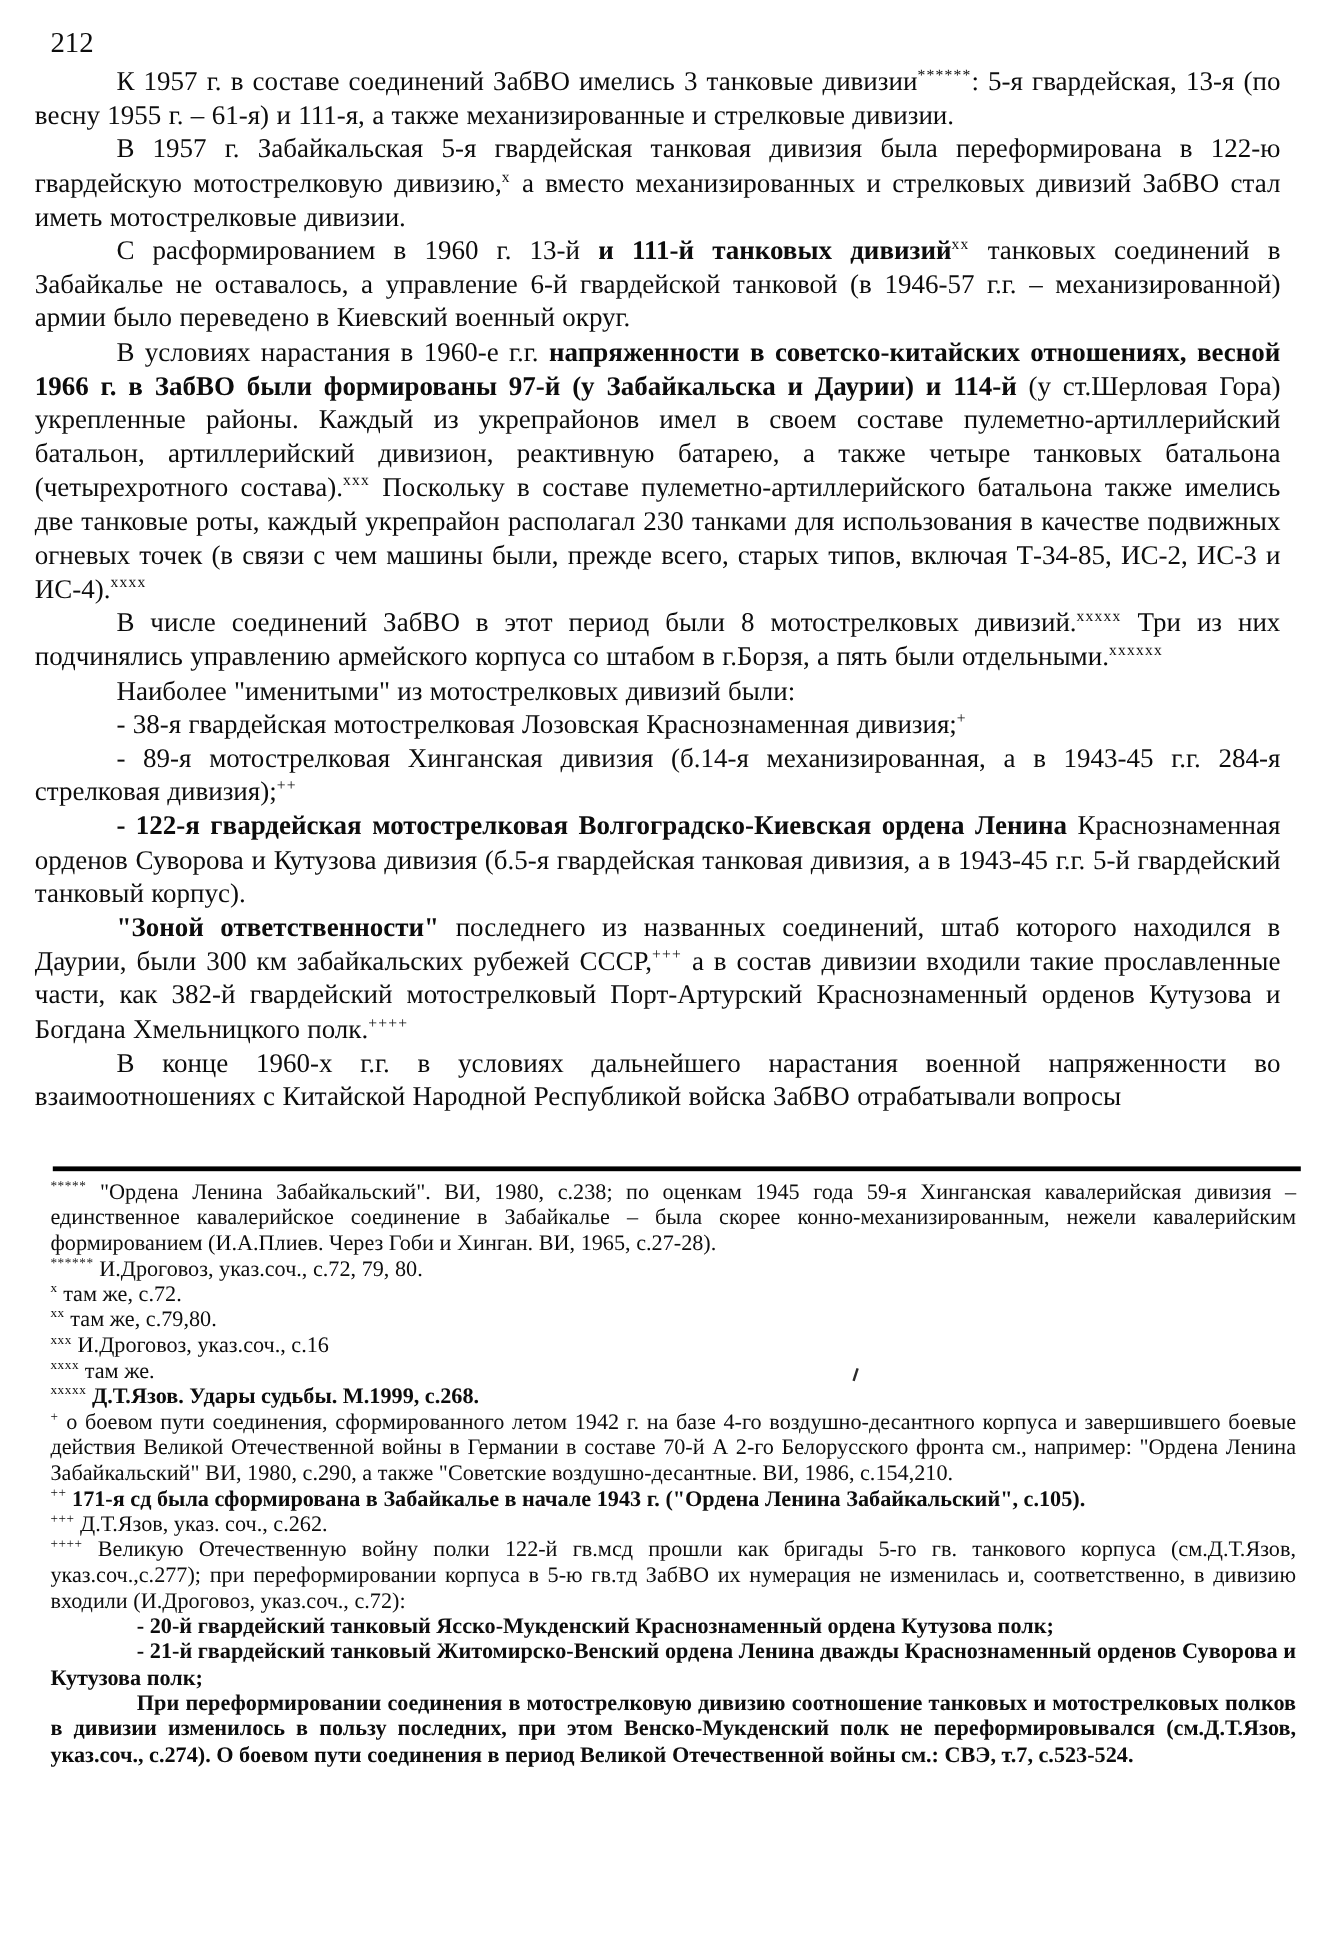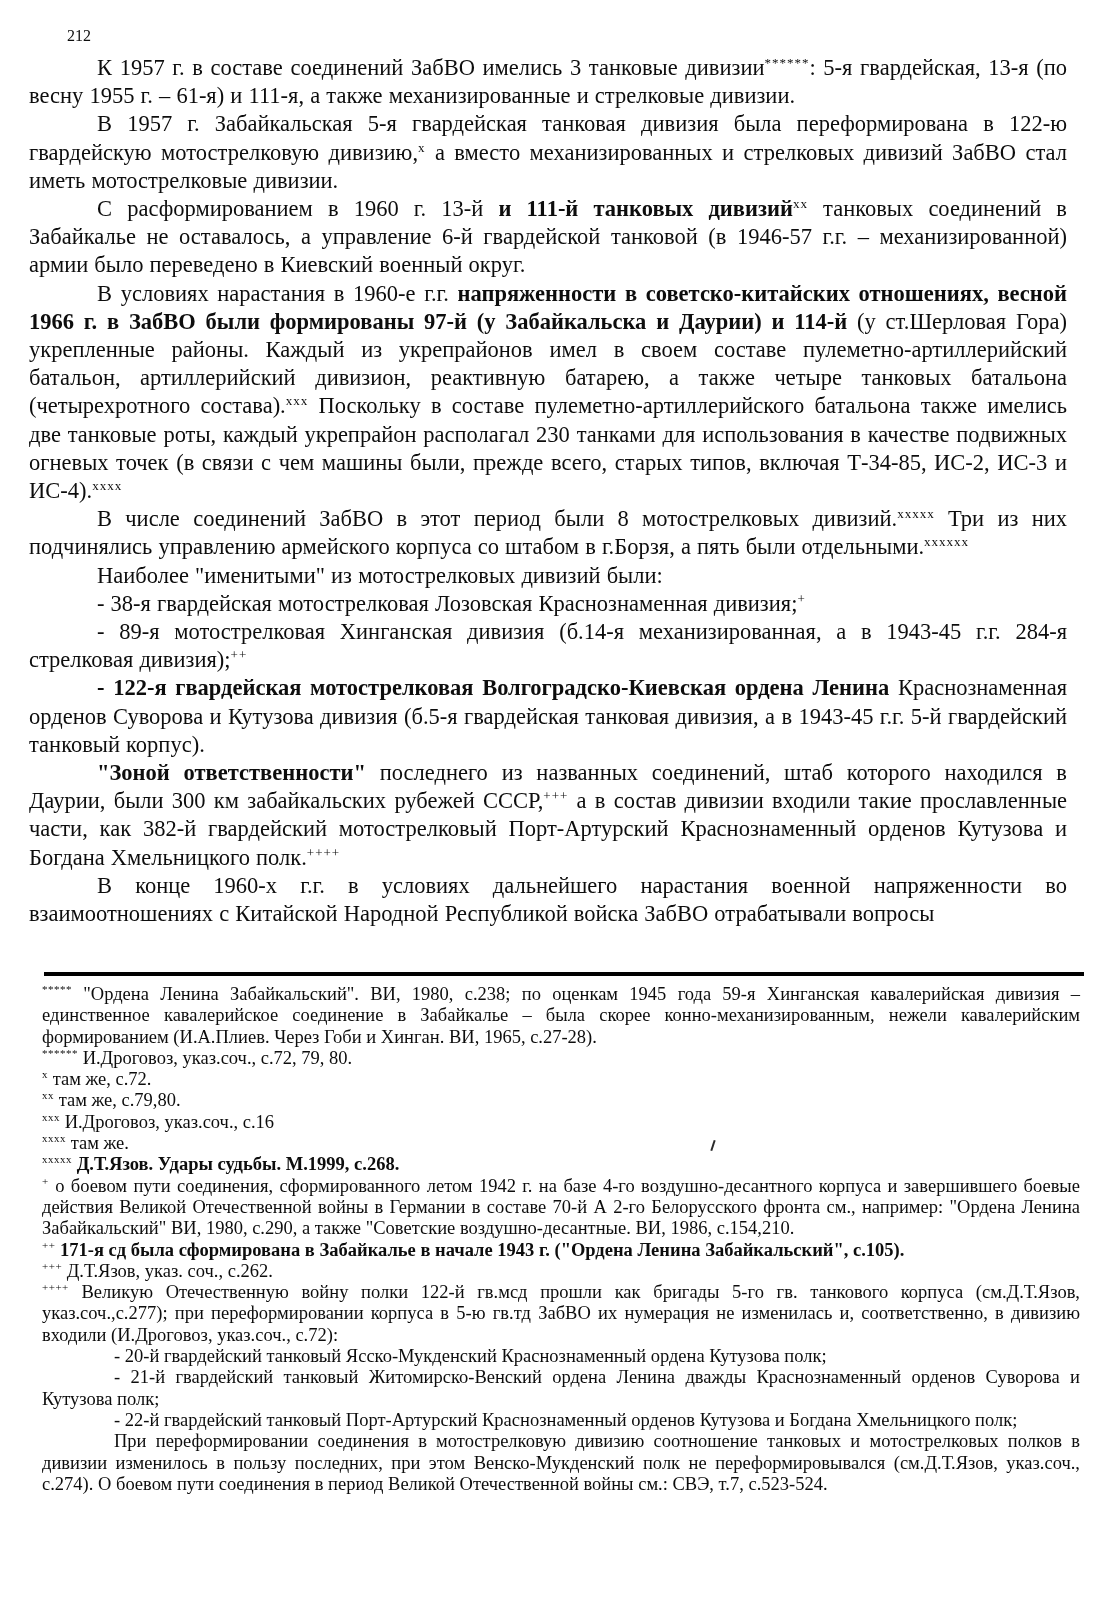--- a/index.html
+++ b/index.html
@@ -6,21 +6,21 @@
   body {
     width: 1116px; height: 1616px;
     background: #ffffff;
     position: relative;
     font-family: "Liberation Serif", "DejaVu Serif", serif;
     color: #0d0d0d;
     overflow: hidden;
   }
   .page-number {
     position: absolute; left: 42px; top: 24px;
-    font-size: 16px; line-height: 24px; margin-left: 25px;
+    font-size: 24px; line-height: 24px;
   }
   .body-text {
     position: absolute; left: 29px; top: 54px; width: 1038px;
   }
   .para {
     margin: 0;
     font-size: 22.5px;
     line-height: 28.2px;
     text-align: justify;
     text-indent: 68px;
@@ -39,21 +39,21 @@
   }
   .footnotes {
     position: absolute; left: 42px; top: 984px; width: 1038px;
   }
   .fn-para {
     margin: 0;
     font-size: 18.5px;
     line-height: 21.3px;
     text-align: justify;
   }
-  .fn-para.indent { text-indent: 72px; }
+  .fn-para.indent { text-indent: 72px; font-weight: bold; }
   .fn-marker {
     font-size: 11px;
     line-height: 0;
     letter-spacing: 0.5px;
   }
   .speck {
     position: absolute; left: 712px; top: 1140px;
     width: 2px; height: 11px;
     background: #2a2a2a;
     transform: rotate(18deg);
@@ -109,19 +109,18 @@
       <div>
         <p class="fn-para"><sup class="fn-marker">++</sup> <span class="b">171-я сд была сформирована в Забайкалье в начале 1943 г. ("Ордена Ленина Забайкальский", с.105).</span></p>
       </div>
       <div>
         <p class="fn-para"><sup class="fn-marker">+++</sup> <span>Д.Т.Язов, указ. соч., с.262.</span></p>
       </div>
       <div>
         <p class="fn-para"><sup class="fn-marker">++++</sup> <span>Великую Отечественную войну полки 122-й гв.мсд прошли как бригады 5-го гв. танкового корпуса (см.Д.Т.Язов, указ.соч.,с.277); при переформировании корпуса в 5-ю гв.тд ЗабВО их нумерация не изменилась и, соответственно, в дивизию входили (И.Дроговоз, указ.соч., с.72):</span></p>
         <p class="fn-para indent"><span>- 20-й гвардейский танковый Ясско-Мукденский Краснознаменный ордена Кутузова полк;</span></p>
         <p class="fn-para indent"><span>- 21-й гвардейский танковый Житомирско-Венский ордена Ленина дважды Краснознаменный орденов Суворова и Кутузова полк;</span></p>
-        <p class="fn-para indent"><span>- 22-й гвардейский танковый Порт-Артурский Краснознаменный орденов Кутузова и Богдана Хмельницкого полк;</span></p>
         <p class="fn-para indent"><span>При переформировании соединения в мотострелковую дивизию соотношение танковых и мотострелковых полков в дивизии изменилось в пользу последних, при этом Венско-Мукденский полк не переформировывался (см.Д.Т.Язов, указ.соч., с.274). О боевом пути соединения в период Великой Отечественной войны см.: СВЭ, т.7, с.523-524.</span></p>
       </div>
     </div>
 
   <div class="speck"></div>
 </div>
 
 </body></html>

